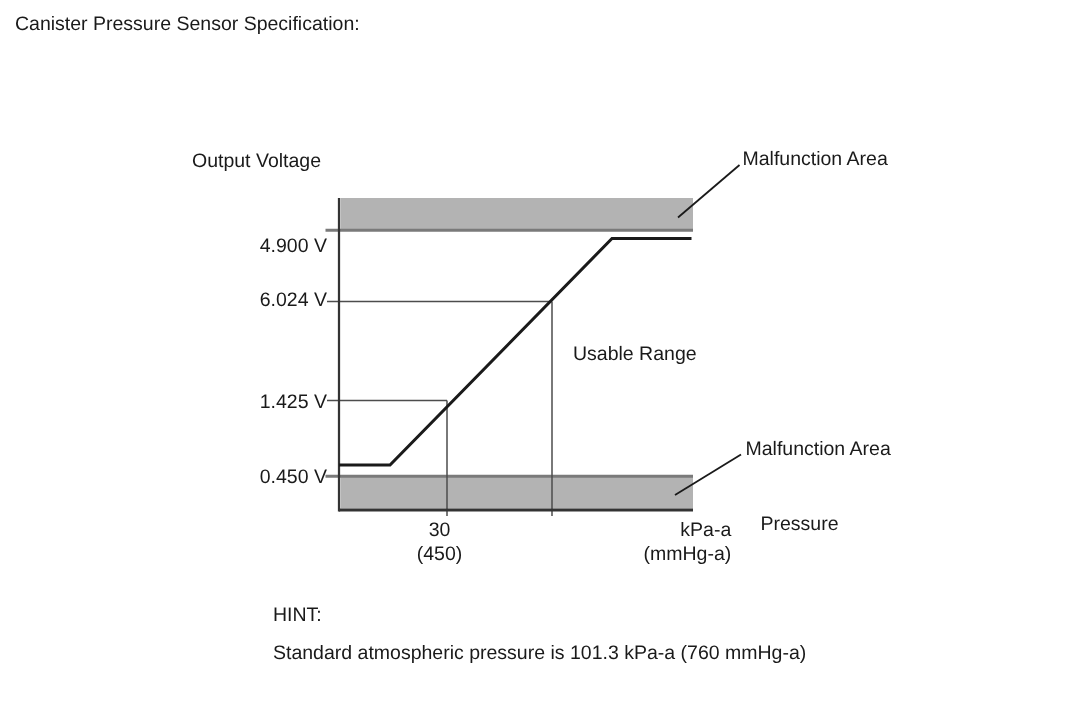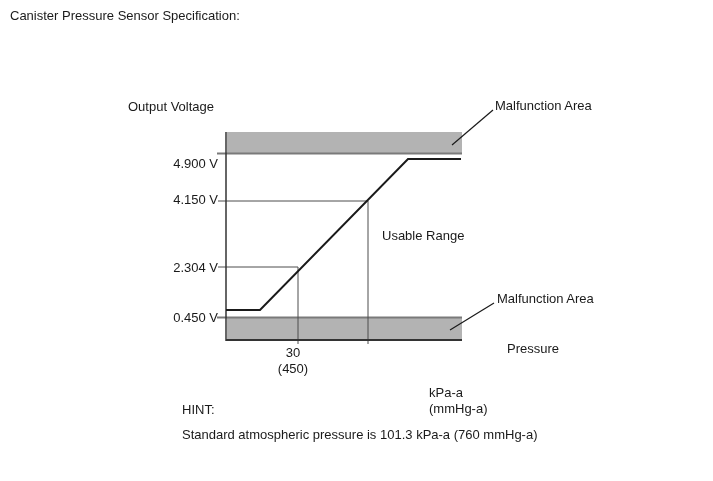--- a/index.html
+++ b/index.html
@@ -8,21 +8,21 @@
     width:713px;height:481px;
     background:#ffffff;
     font-family:"Liberation Sans", sans-serif;
     color:#1a1a1a;
     overflow:hidden;
   }
   .lbl{position:absolute;font-size:13px;line-height:15px;white-space:nowrap;}
   .ylabel{position:absolute;width:72px;text-align:right;font-size:13px;line-height:15px;left:146px;}
   .xtick{position:absolute;width:56px;text-align:center;font-size:13px;line-height:16px;top:345px;}
   .xtick span{display:block;}
-  .xunit{position:absolute;text-align:left;font-size:13px;line-height:16px;top:345px;margin-top:40px;}
+  .xunit{position:absolute;text-align:right;font-size:13px;line-height:16px;top:345px;}
   .xunit span{display:block;}
   svg{position:absolute;left:0;top:0;}
 </style>
 </head>
 <body>
 
 <div id="canvas">
 
   <svg width="713" height="481" viewBox="0 0 713 481">
 
@@ -45,22 +45,22 @@
 
     <line x1="493" y1="110" x2="452" y2="145" stroke="#1a1a1a" stroke-width="1.2"></line>
     <line x1="494" y1="303" x2="450" y2="330" stroke="#1a1a1a" stroke-width="1.2"></line>
   </svg>
 
   <div class="lbl" style="left:10px;top:8px;">Canister Pressure Sensor Specification:</div>
 
   <div class="lbl" style="left:128px;top:99px;">Output Voltage</div>
 
   <div class="ylabel" style="top:156px;">4.900 V</div>
-  <div class="ylabel" style="top:192px;">4.150 V</div>
-  <div class="ylabel" style="top:260px;">2.304 V</div>
+  <div class="ylabel" style="top:192px;">6.024 V</div>
+  <div class="ylabel" style="top:260px;">1.425 V</div>
   <div class="ylabel" style="top:310px;">0.450 V</div>
 
   <div class="lbl" style="left:495px;top:98px;">Malfunction Area</div>
   <div class="lbl" style="left:382px;top:228px;">Usable Range</div>
   <div class="lbl" style="left:497px;top:291px;">Malfunction Area</div>
   <div class="lbl" style="left:507px;top:341px;">Pressure</div>
 
   <div class="xtick" style="left:265px;">
     <span>30</span>
     <span>(450)</span>

